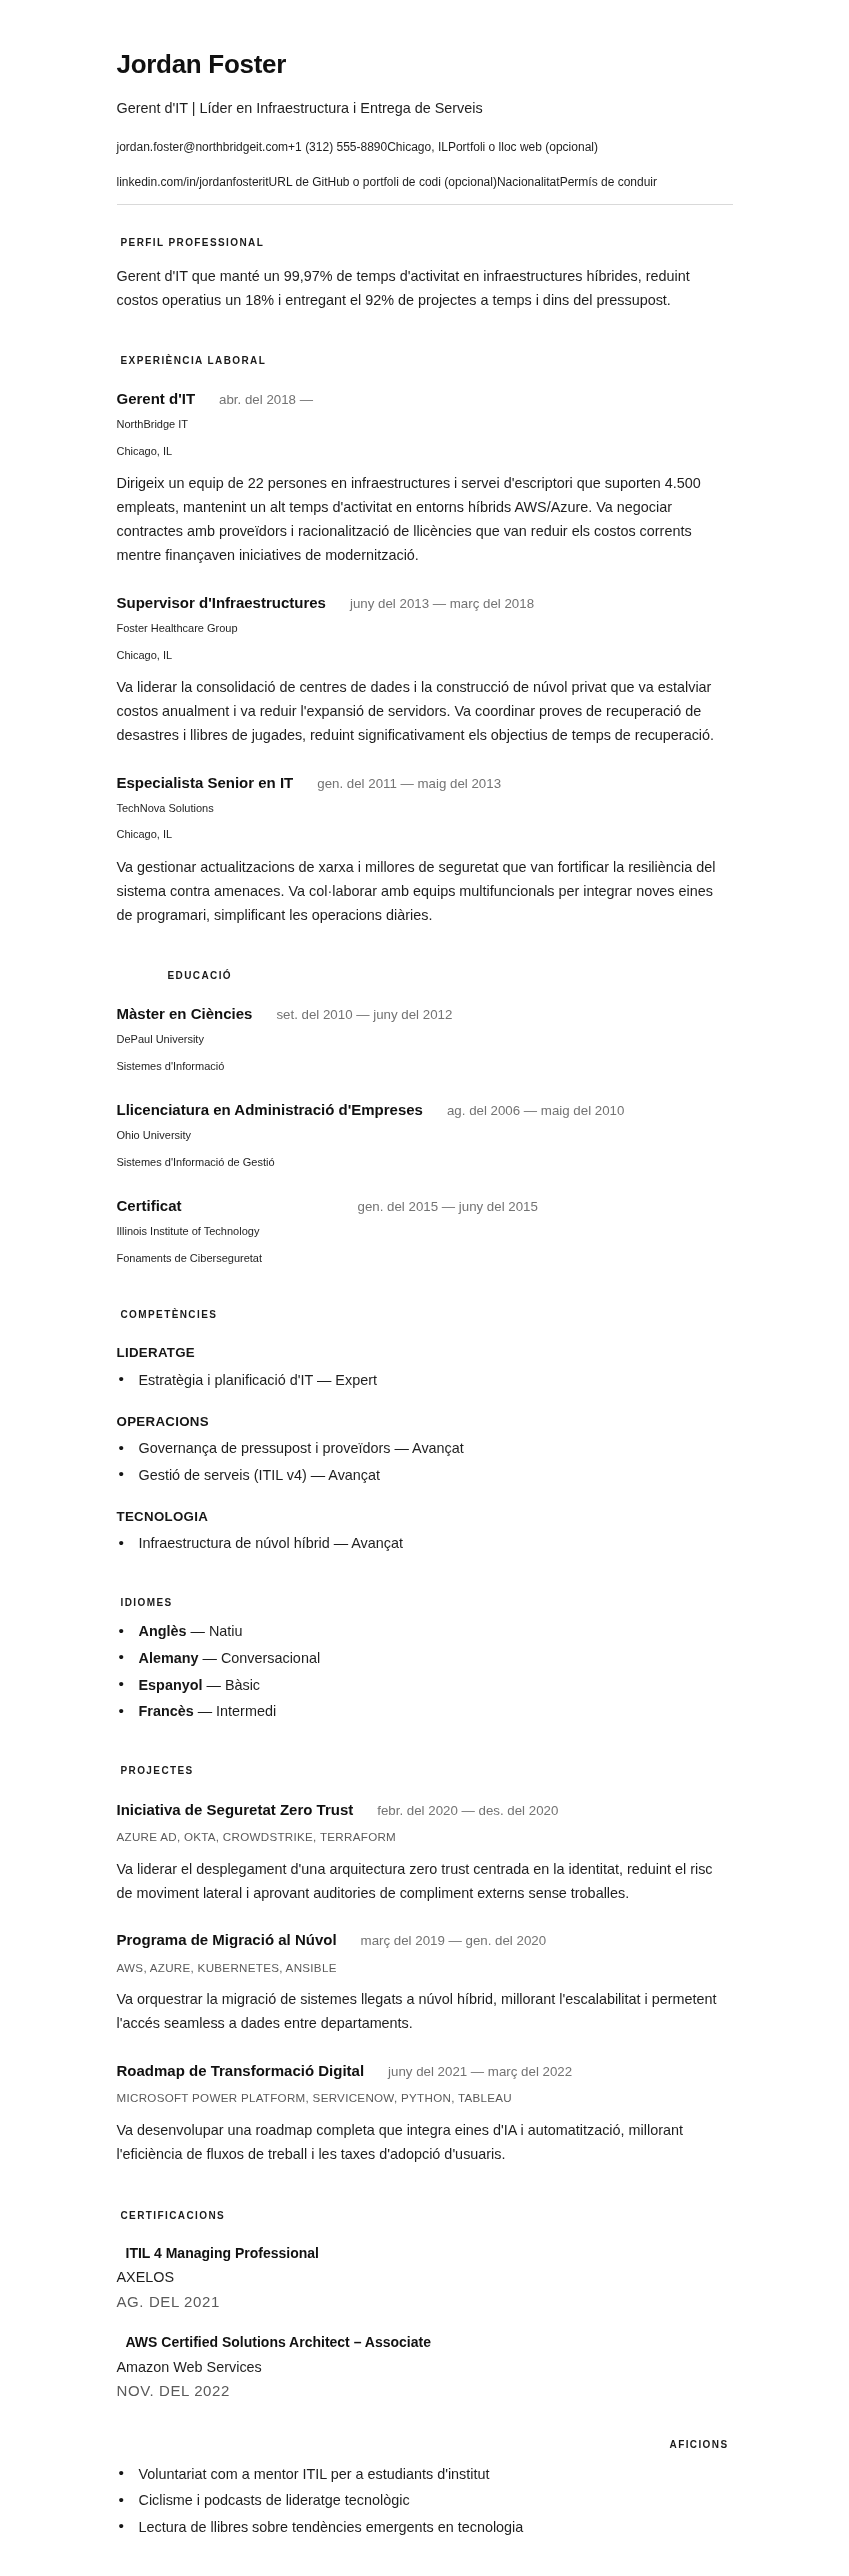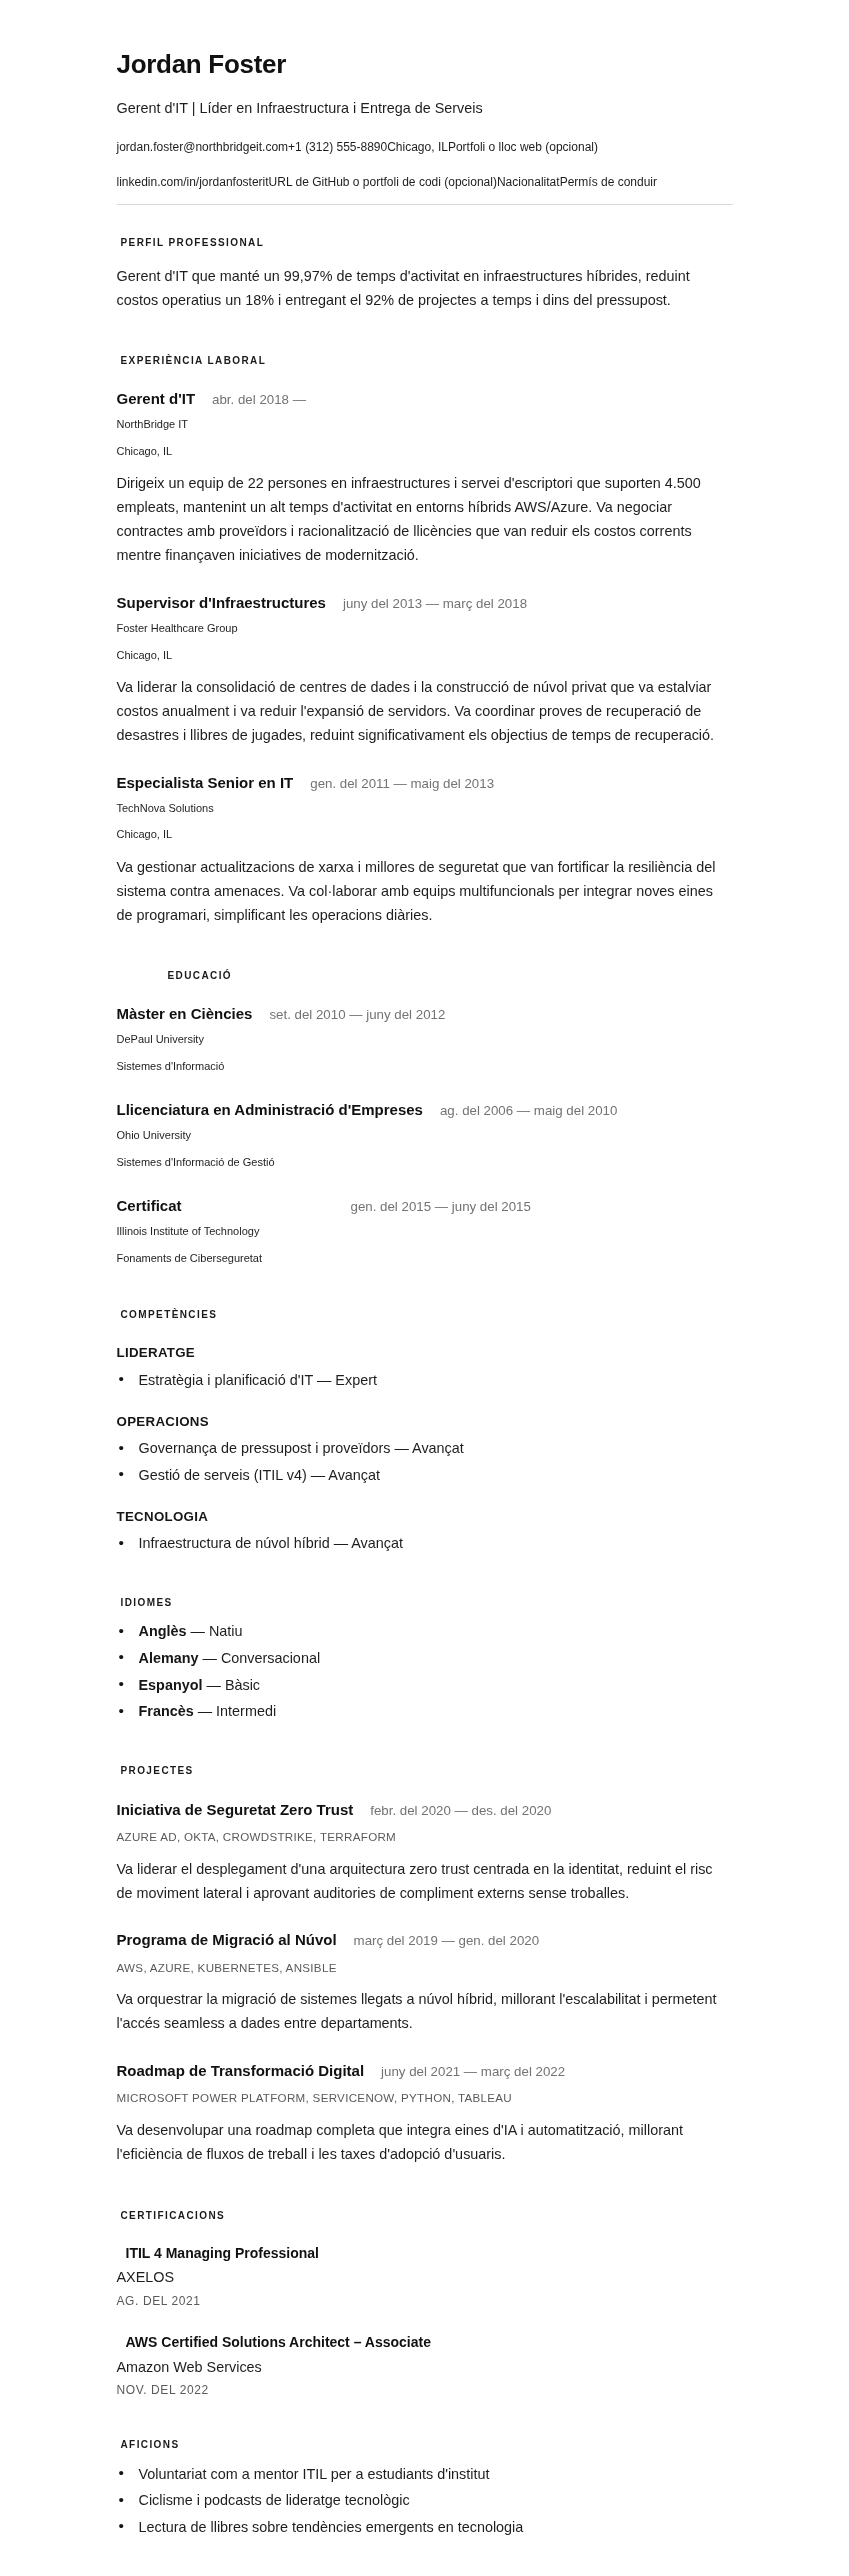--- a/index.html
+++ b/index.html
@@ -53,35 +53,35 @@
     margin: 4px;
     line-height: 12px;
   }
   .section-profile .section-label        { margin-top: 32px; }
   .section-experience .section-label     { margin-top: 43px; }
   .section-education .section-label      { margin-top: 43px; padding-left: 47px; }
   .section-skills .section-label         { margin-top: 43px; }
   .section-languages .section-label      { margin-top: 45px; }
   .section-projects .section-label       { margin-top: 45px; }
   .section-certifications .section-label { margin-top: 44px; }
-  .section-hobbies .section-label        { margin-top: 42px; }
+  .section-hobbies .section-label        { margin-top: 42px; text-align: right; }
 
   .profile-text {
     margin: 14.4px 0 0 0;
     font-size: 14.4px;
     line-height: 24px;
     max-width: 778px;
   }
 
   
   .entry { margin: 0; }
   .title-row {
     display: flex;
     align-items: baseline;
-    gap: 17px;
+    gap: 24px;
     margin-top: 26.5px;
   }
   .entries > .entry:first-child .title-row { margin-top: 23px; }
   .section-projects .entries > .entry:first-child .title-row { margin-top: 24px; }
   .entry-title {
     font-size: 15px;
     font-weight: 700;
     color: #111111;
     line-height: 17.7px;
   }
@@ -160,21 +160,21 @@
     padding-left: 9px;
   }
   .cert-entries > .cert-entry:first-child .cert-name { margin-top: 23px; }
   .cert-issuer {
     margin-top: 8.8px;
     font-size: 14.4px;
     line-height: 15.5px;
   }
   .cert-date {
     margin-top: 8.8px;
-    font-size: 12px;
+    font-size: 15px;
     letter-spacing: 0.6px;
     color: #5a5a5a;
     line-height: 13.3px;
     text-transform: uppercase;
   }
 </style>
 </head>
 <body>
 
 <div class="page">

